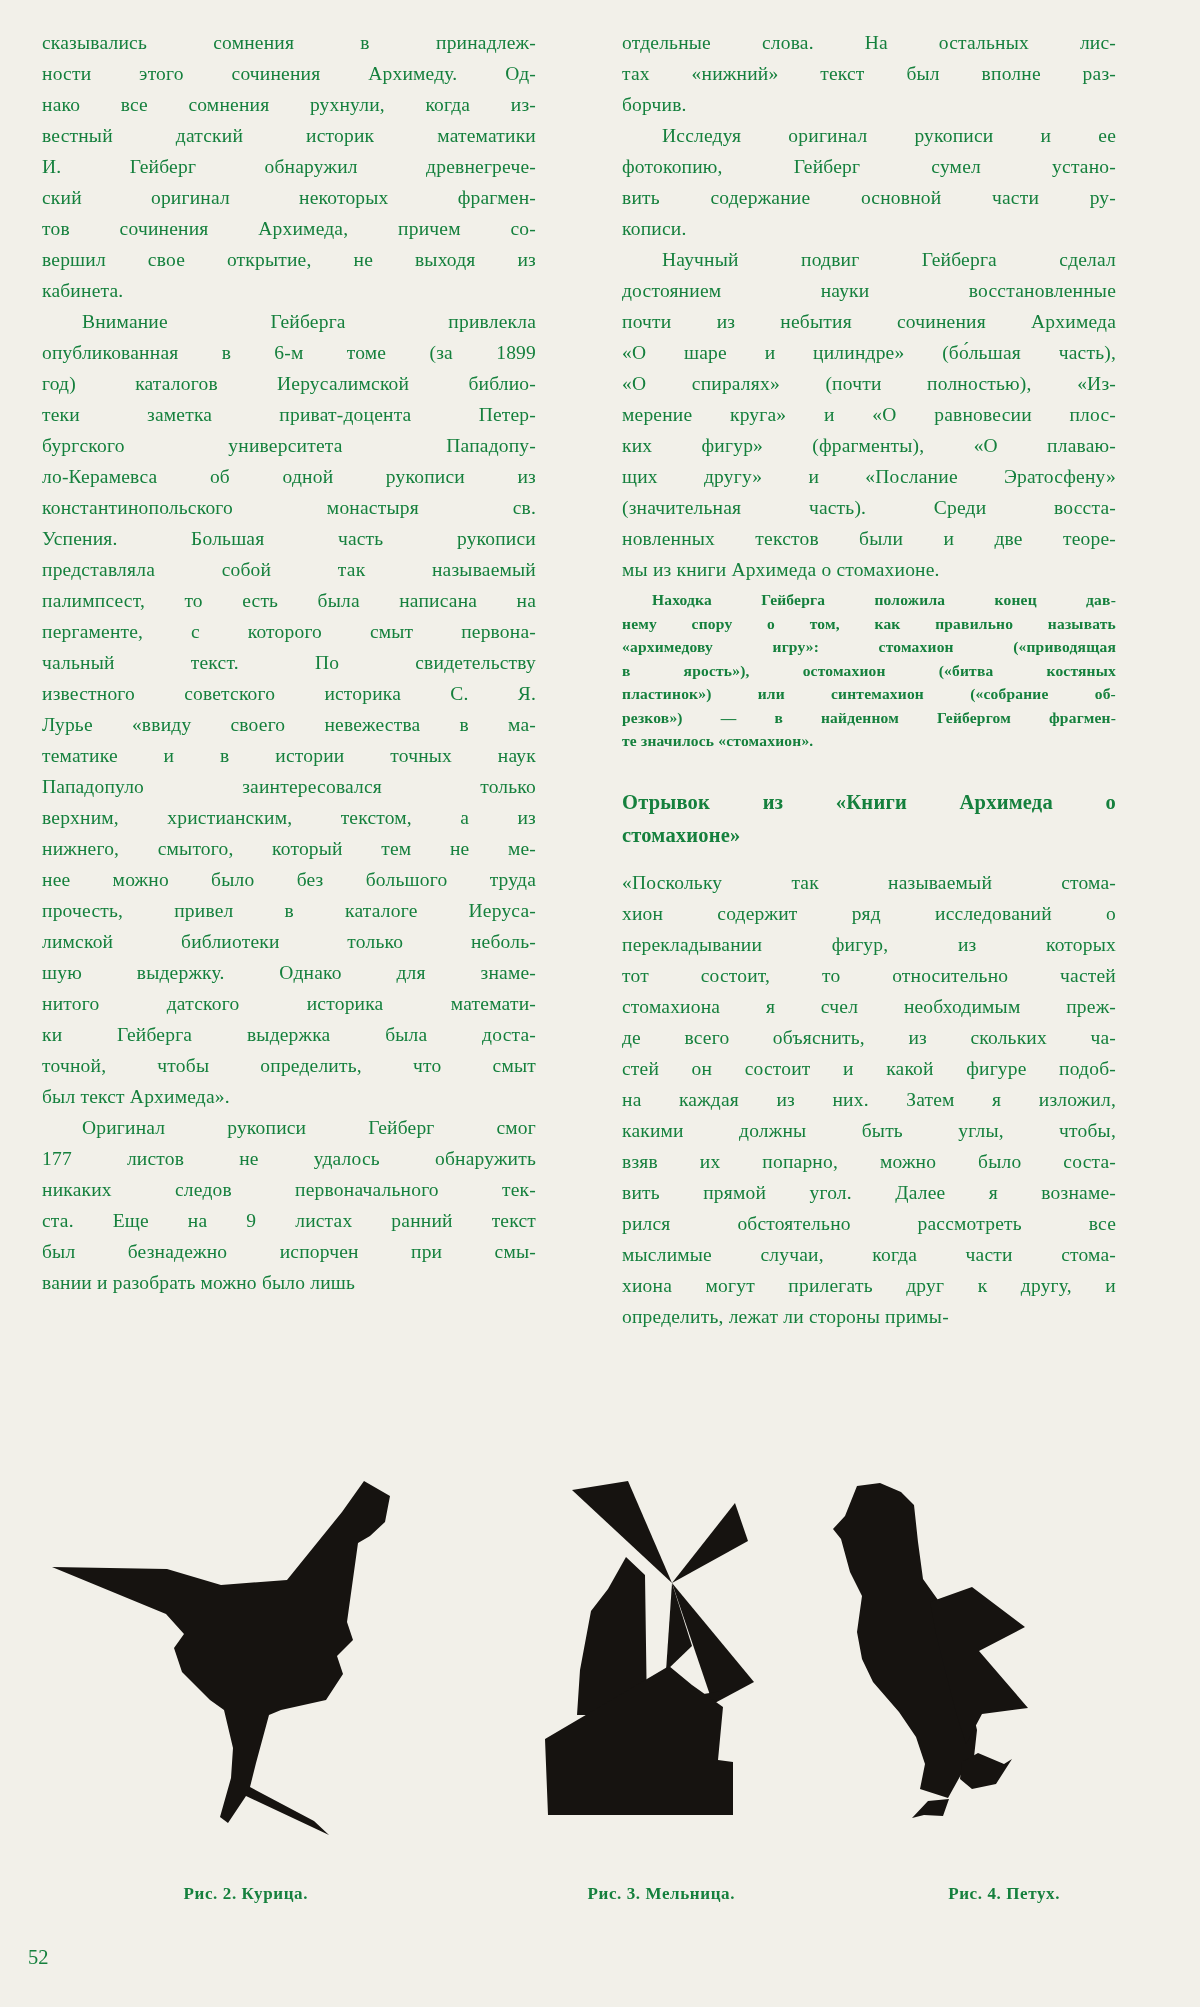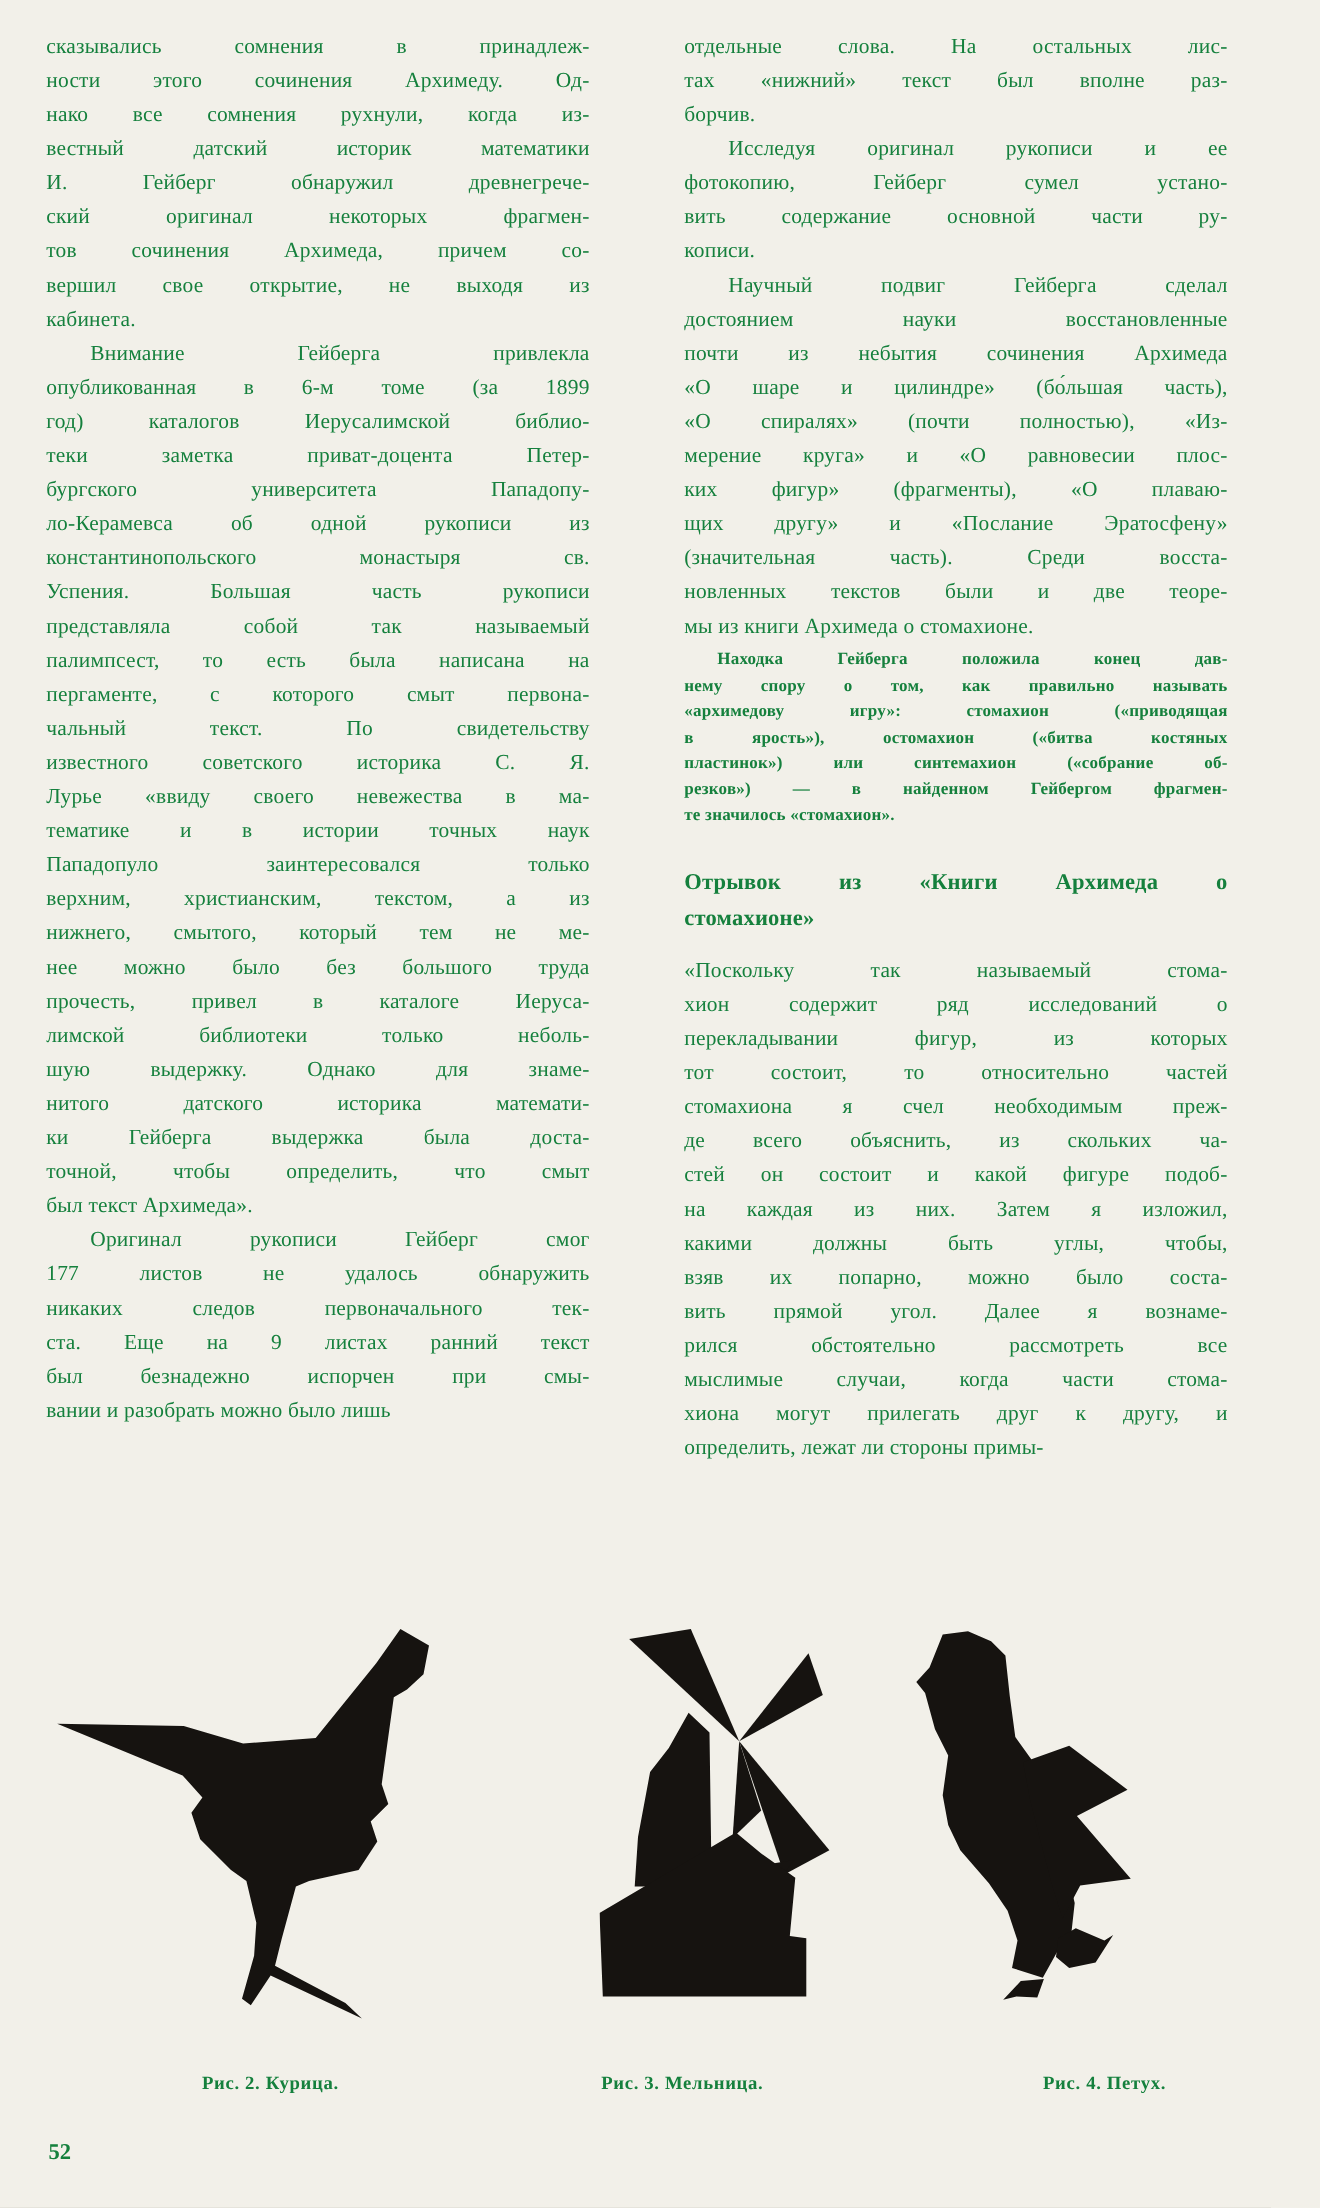--- a/index.html
+++ b/index.html
@@ -18,23 +18,23 @@
   .ln{text-align:justify;text-align-last:justify;}
   .ln.last{text-align-last:left;}
   .para.body .ln.first{text-indent:40px;}
   .para.small .ln.first{text-indent:30px;}
   .figure-svg{position:absolute;}
   .caption{
     position:absolute;top:1884px;width:260px;text-align:right;
     font-weight:700;font-size:17px;letter-spacing:0.6px;
   }
   .caption-1{left:48px;}
-  .caption-2{left:434px;}
+  .caption-2{left:475px;}
   .caption-3{left:800px;}
-  .page-number{position:absolute;left:44px;top:1946px;font-weight:700;font-size:20.5px;}
+  .page-number{position:absolute;left:28px;top:1946px;font-weight:400;font-size:20.5px;}
   .silhouette{fill:#161310;stroke:none;}
 </style>
 </head>
 <body>
 
 <div class="page">
 
   <div class="col col-left">
       <div class="para body">
         <div class="ln">сказывались  сомнения в принадлеж-</div>

